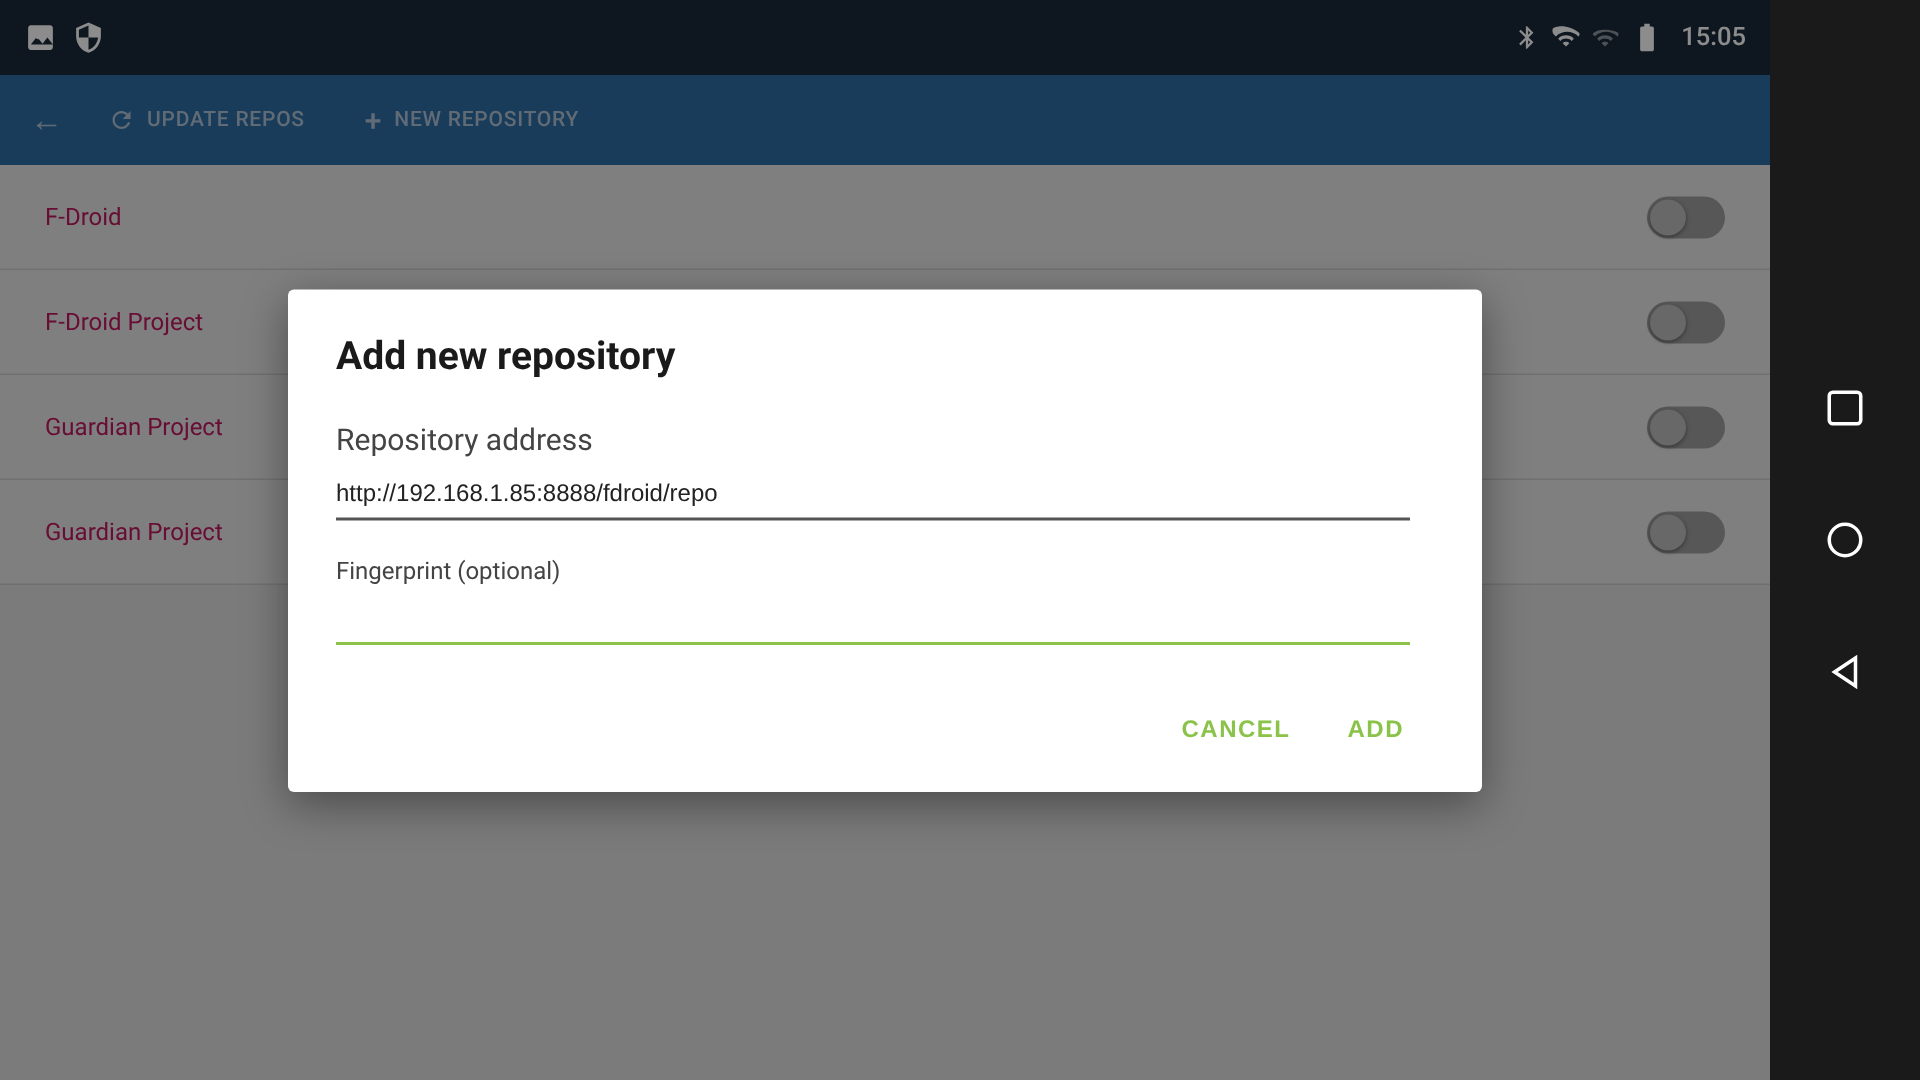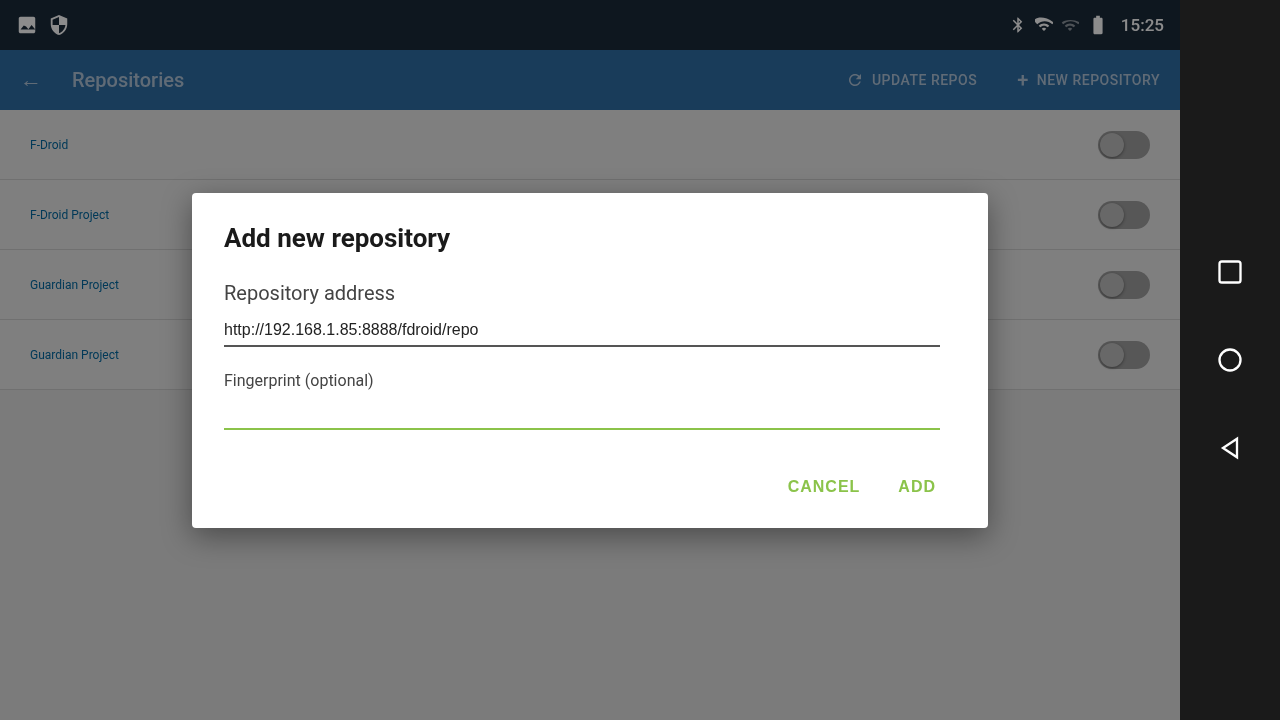--- a/index.html
+++ b/index.html
@@ -106,22 +106,22 @@
       height: 70px;
       display: flex;
       align-items: center;
       padding: 0 30px;
       border-bottom: 1px solid #ccc;
       background: #e8e8e8;
       justify-content: space-between;
     }
 
     .list-item-label {
-      font-size: 12px;
-      color: #0369a1;
+      font-size: 16px;
+      color: #be185d;
     }
 
     
     .toggle {
       width: 52px;
       height: 28px;
       background: #9e9e9e;
       border-radius: 14px;
       position: relative;
       cursor: pointer;
@@ -287,27 +287,26 @@
       <path d="M1 9l2 2c5.52-5.52 14.48-5.52 20 0l2-2C19.93 3.93 13.07 2 8 2S-3.93 3.93 1 9zm8 8l3 3 3-3c-1.65-1.66-4.34-1.66-6 0zm-4-4l2 2c2.76-2.76 7.24-2.76 10 0l2-2C15.14 9.14 8.87 9.14 5 13z"></path>
     </svg>
 
     <svg width="18" height="18" viewBox="0 0 24 24" fill="white" opacity="0.5">
       <path d="M1 9l2 2c5.52-5.52 14.48-5.52 20 0l2-2C19.93 3.93 4.07 3.93 1 9zm8 8l3 3 3-3c-1.65-1.66-4.34-1.66-6 0zm-4-4l2 2c2.76-2.76 7.24-2.76 10 0l2-2C15.14 9.14 8.87 9.14 5 13z"></path>
     </svg>
 
     <svg width="22" height="22" viewBox="0 0 24 24" fill="white">
       <path d="M15.67 4H14V2h-4v2H8.33C7.6 4 7 4.6 7 5.33v15.33C7 21.4 7.6 22 8.33 22h7.33c.74 0 1.34-.6 1.34-1.33V5.33C17 4.6 16.4 4 15.67 4z"></path>
     </svg>
-    <span class="status-time">15:25</span>
+    <span class="status-time">15:05</span>
   </div>
 </div>
 
 <div class="toolbar">
   <span class="toolbar-back">←</span>
-  <span class="toolbar-title">Repositories</span>
   <div class="toolbar-action">
     <svg width="18" height="18" viewBox="0 0 24 24" fill="#b0c4d8">
       <path d="M17.65 6.35C16.2 4.9 14.21 4 12 4c-4.42 0-7.99 3.58-7.99 8s3.57 8 7.99 8c3.73 0 6.84-2.55 7.73-6h-2.08c-.82 2.33-3.04 4-5.65 4-3.31 0-6-2.69-6-6s2.69-6 6-6c1.66 0 3.14.69 4.22 1.78L13 11h7V4l-2.35 2.35z"></path>
     </svg>
     <span>UPDATE REPOS</span>
   </div>
   <div class="toolbar-action">
     <span style="font-size:20px; color:#b0c4d8;">+</span>
     <span>NEW REPOSITORY</span>
   </div>

